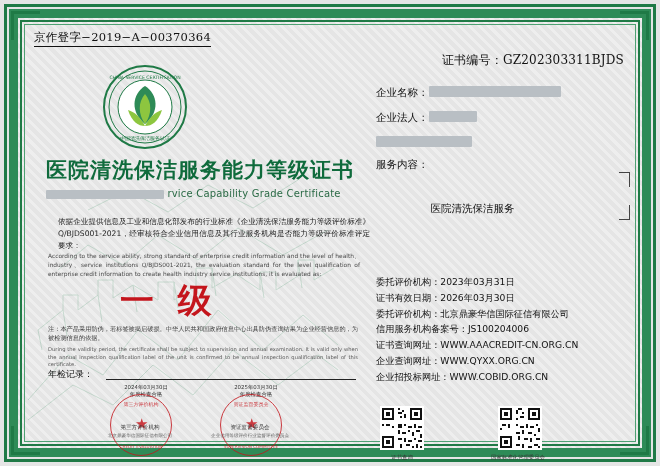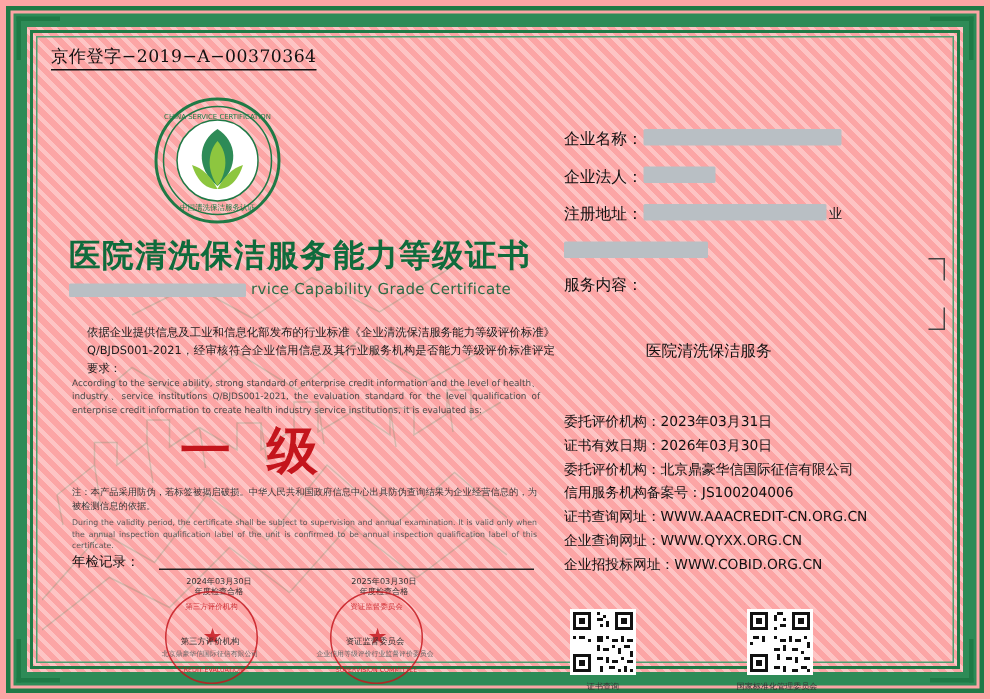--- a/index.html
+++ b/index.html
@@ -3,21 +3,21 @@
 <meta charset="utf-8">
 <style>
   html,body{margin:0;padding:0;}
   body{
     width:660px;height:466px;overflow:hidden;
     background:#ffffff;
     font-family:"DejaVu Sans","Liberation Sans",sans-serif;
   }
   .cert{
     position:relative;width:660px;height:466px;
-    background:#fca5a5;
+    background:#e5e5e5;
     box-sizing:border-box;
   }
   
   .border-outer{
     position:absolute;inset:4px;
     border:3px solid #1f7a46;
     box-sizing:border-box;
   }
   .border-mid{
     position:absolute;inset:9px;
@@ -203,20 +203,23 @@
         <path d="M30 120 L60 95 L95 115 L130 85 L170 110 L210 78 L255 105 L300 80"></path>
         <path d="M60 60 L100 40 L140 62 L180 35 L225 58 L270 30"></path>
       </g>
     </svg>
   </div>
 
   <div class="page">
 
     <div class="reg-no">京作登字−2019−A−00370364</div>
 
+    <div class="cert-no">
+      <span>证书编号：</span><span>GZ202303311BJDS</span>
+    </div>
 
     <div class="emblem">
       <svg width="86" height="86" viewBox="0 0 86 86">
         <circle cx="43" cy="43" r="41" fill="none" stroke="#1f7a46" stroke-width="2"></circle>
         <circle cx="43" cy="43" r="36" fill="none" stroke="#1f7a46" stroke-width="1"></circle>
         <circle cx="43" cy="43" r="27" fill="#ffffff" stroke="#1f7a46" stroke-width="1"></circle>
         <path d="M43 22 C30 30 28 48 43 60 C58 48 56 30 43 22 Z" fill="#2e8b57"></path>
         <path d="M43 60 C36 50 36 38 43 30 C50 38 50 50 43 60 Z" fill="#8dc63f"></path>
         <path d="M26 46 C30 58 36 62 43 62 C39 54 33 48 26 46 Z" fill="#8dc63f"></path>
         <path d="M60 46 C56 58 50 62 43 62 C47 54 53 48 60 46 Z" fill="#8dc63f"></path>
@@ -272,25 +275,20 @@
     </div>
 
     <div class="right">
       <div class="field">
         <span class="k">企业名称：</span>
         <span class="blk" style="width:132px;"></span>
       </div>
       <div class="field">
         <span class="k">企业法人：</span>
         <span class="blk" style="width:48px;"></span>
-      </div>
-      <div class="field">
-        <span class="k">注册地址：</span>
-        <span class="blk" style="width:122px;"></span>
-        <span style="font-size:9px;margin-left:2px;">业</span>
       </div>
       <div class="field">
         <span class="blk" style="width:96px;margin-left:0;"></span>
       </div>
       <div class="field" style="margin-top:6px;">
         <span class="k">服务内容：</span>
         <span class="v">医院清洗保洁服务</span>
       </div>
       <div class="bracket"></div>
       <div class="bracket2"></div>

